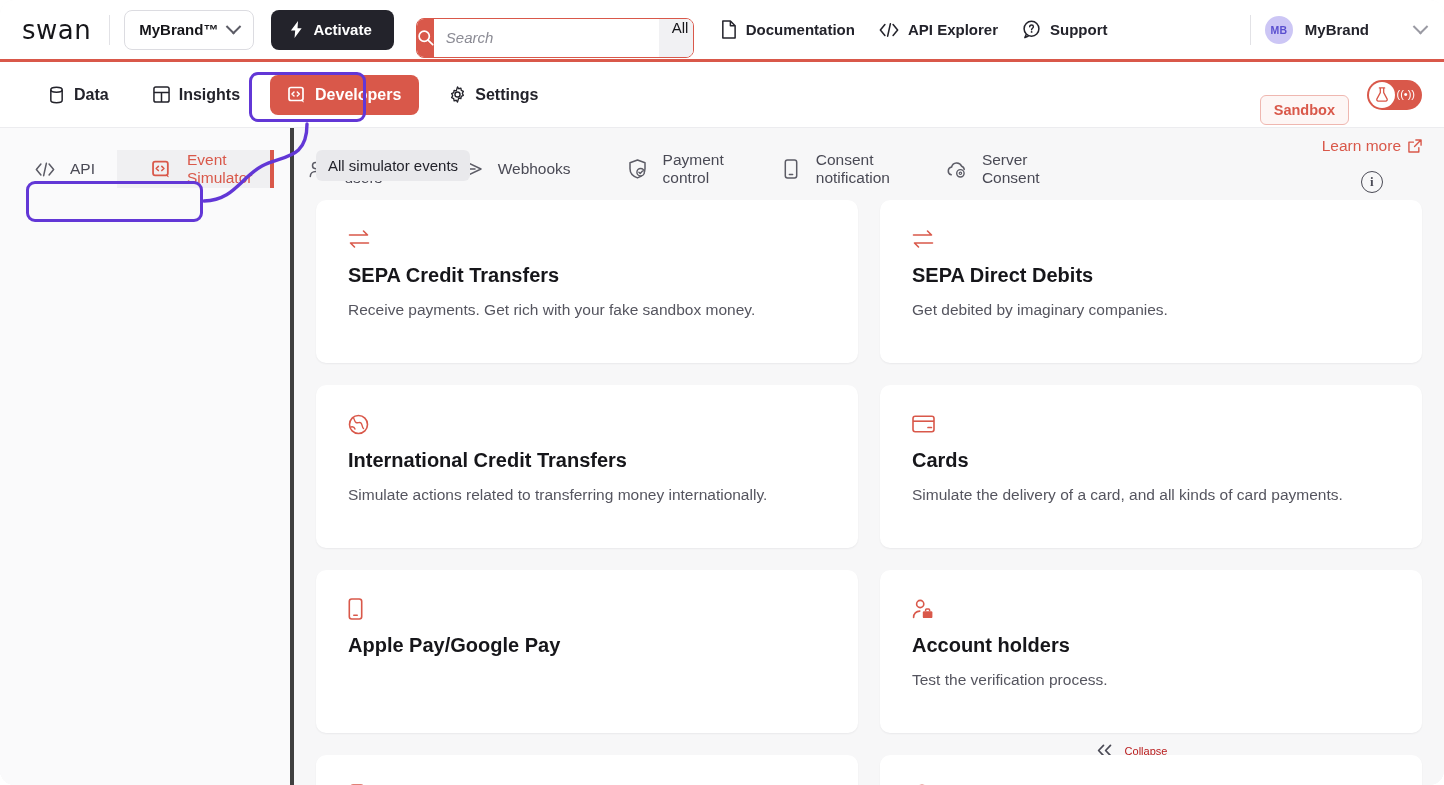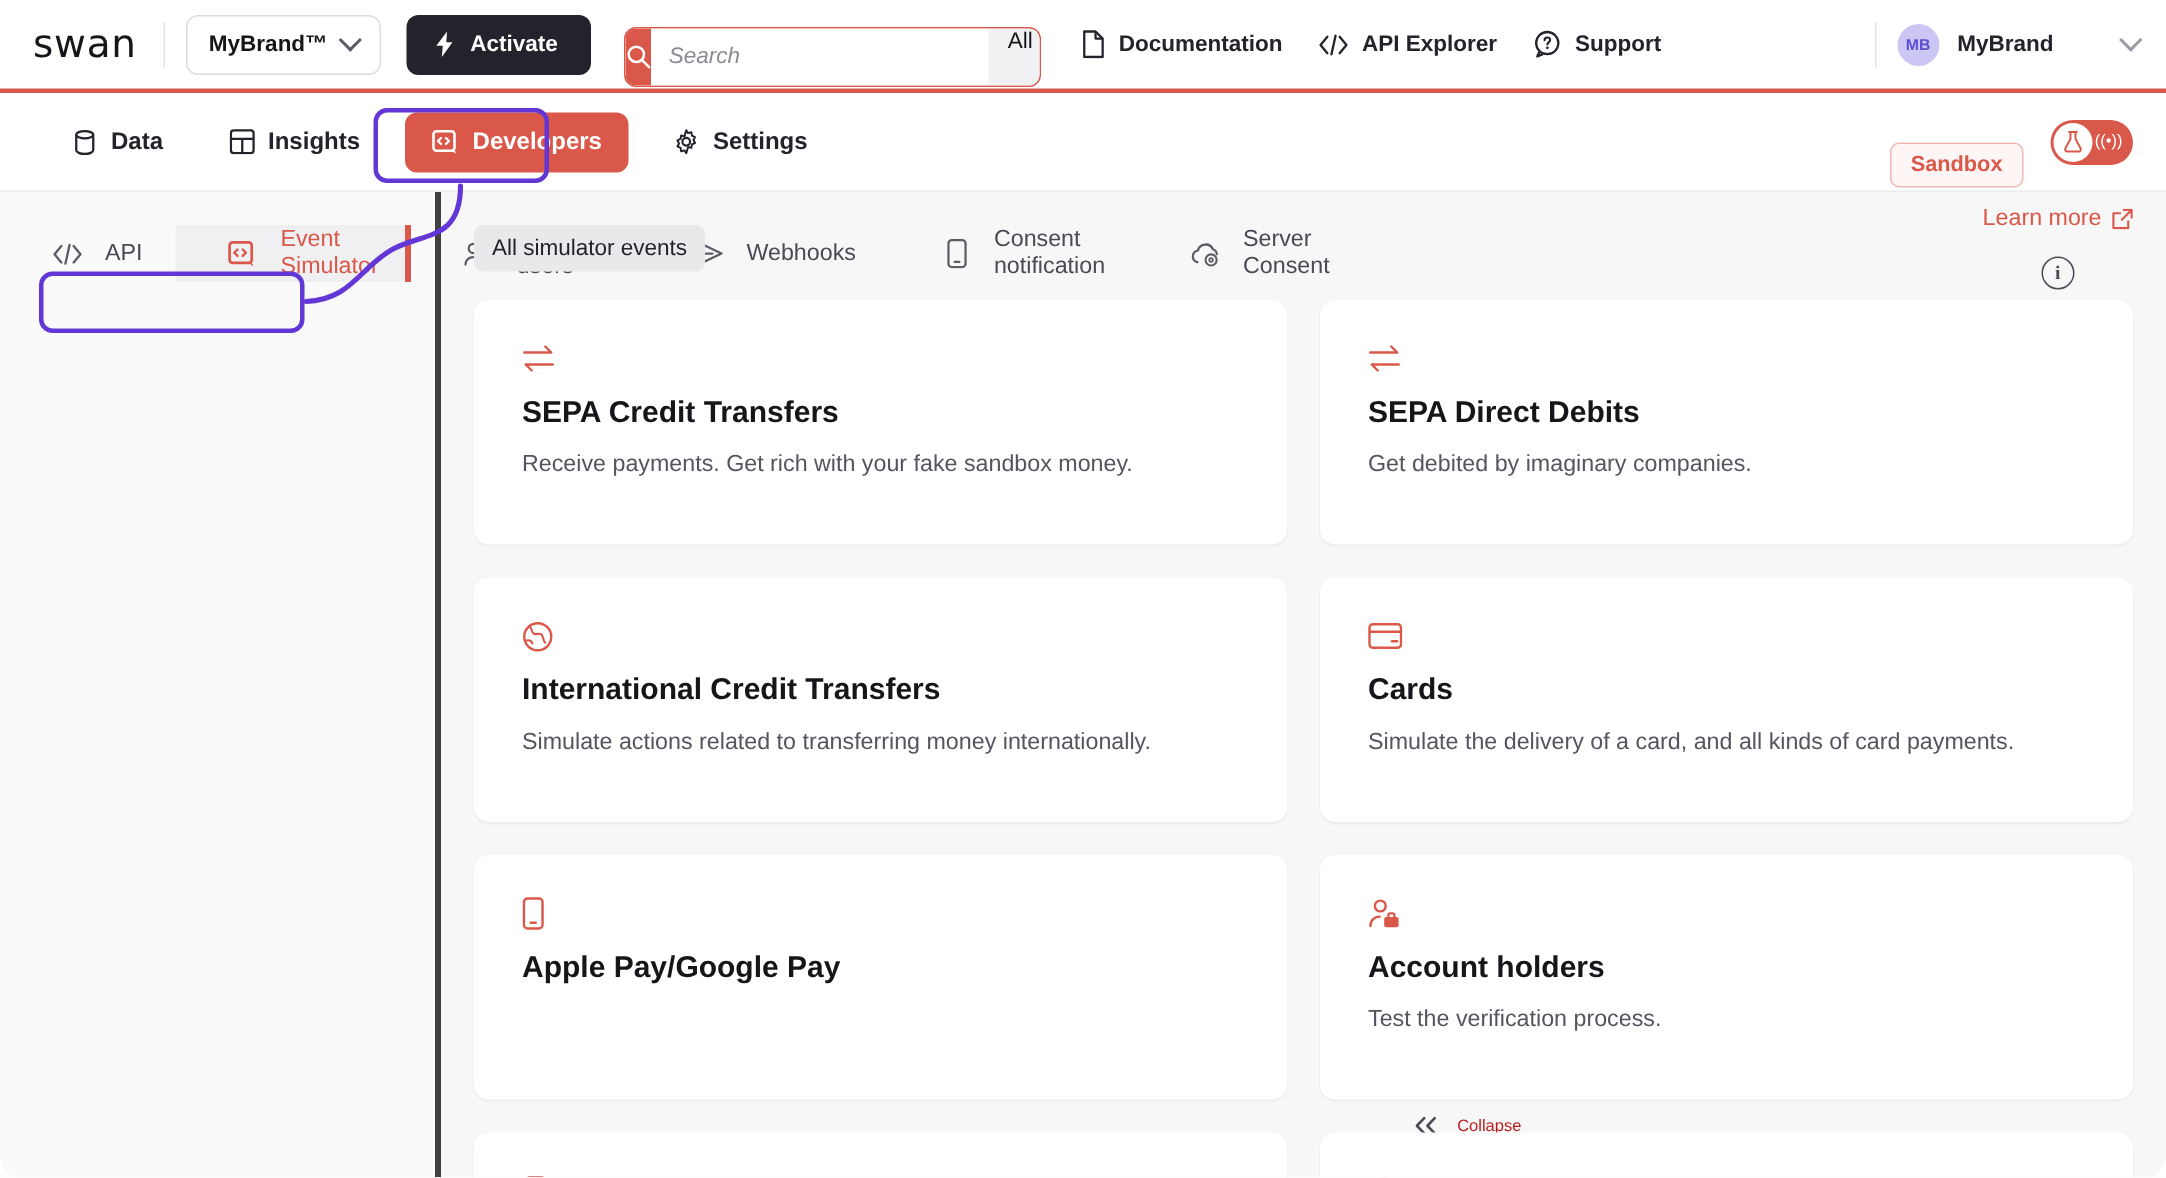--- a/index.html
+++ b/index.html
@@ -563,20 +563,30 @@
       <div class="side-item">
         <span class="s-ico">
           <svg width="20" height="18" viewBox="0 0 20 18">
             <path d="M2 1.4 18 9 2 16.6l3-7.6z" fill="none" stroke="currentColor" stroke-width="1.5" stroke-linejoin="round"></path>
             <path d="M5 9h7" fill="none" stroke="currentColor" stroke-width="1.5" stroke-linecap="round"></path>
           </svg>
         </span>
         <span>Webhooks</span>
       </div>
 
+      <div class="side-item">
+        <span class="s-ico">
+          <svg width="19" height="20" viewBox="0 0 19 20">
+            <path d="M9.5 1 2 3.8v6c0 4.5 3.2 7.6 7.5 9.1 4.3-1.5 7.5-4.6 7.5-9.1v-6z" fill="none" stroke="currentColor" stroke-width="1.5" stroke-linejoin="round"></path>
+            <circle cx="12.6" cy="13.2" r="3.7" fill="#fafafb" stroke="currentColor" stroke-width="1.4"></circle>
+            <path d="m10.9 13.2 1.3 1.3 2.3-2.5" fill="none" stroke="currentColor" stroke-width="1.4" stroke-linecap="round" stroke-linejoin="round"></path>
+          </svg>
+        </span>
+        <span>Payment control</span>
+      </div>
 
       <div class="side-item">
         <span class="s-ico">
           <svg width="14" height="20" viewBox="0 0 14 20">
             <rect x="1.3" y="1" width="11.4" height="18" rx="2.2" fill="none" stroke="currentColor" stroke-width="1.5"></rect>
             <path d="M5.4 15.6h3.2" stroke="currentColor" stroke-width="1.5" stroke-linecap="round"></path>
           </svg>
         </span>
         <span>Consent notification</span>
       </div>

